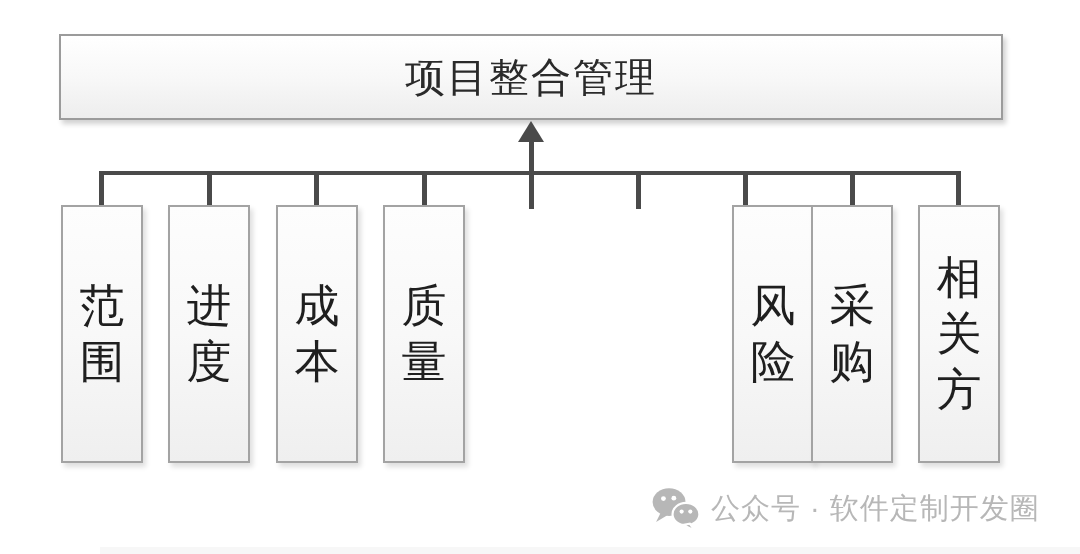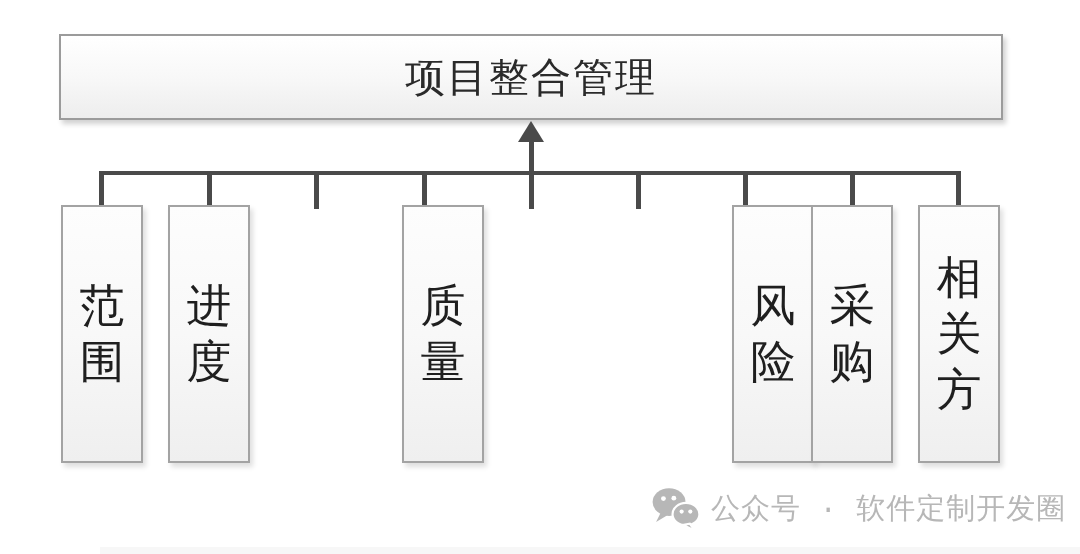--- a/index.html
+++ b/index.html
@@ -49,21 +49,21 @@
     text-align: center;
   }
   .child-box .v-label {
     font-size: 45px; line-height: 1.24; color: #1f1f1f; font-weight: 500;
     width: 50px; word-break: break-all;
   }
 
   
   .watermark {
     position: absolute; left: 650px; top: 484px; height: 50px;
-    display: flex; align-items: center; gap: 9px; font-family: Liberation Mono, monospace;
+    display: flex; align-items: center; gap: 9px;
   }
   .watermark .wm-text {
     font-size: 29px; color: #b7b7b7; letter-spacing: 1px; white-space: nowrap;
   }
   .wm-icon { display: block; }
 
   
   .bottom-strip {
     position: absolute; left: 100px; top: 547px; width: 980px; height: 7px;
     background: #f7f7f7;
@@ -90,21 +90,24 @@
   <div class="line stub" style="left:743px"></div>
   <div class="line stub" style="left:850px"></div>
   <div class="line stub" style="left:956px"></div>
 
   <div class="child-box" style="left:168px">
     <div class="v-label">进度</div>
   </div>
   <div class="child-box" style="left:61px">
     <div class="v-label">范围</div>
   </div>
-  <div class="child-box" style="left:402px">
+  <div class="child-box" style="left:276px">
+    <div class="v-label">成本</div>
+  </div>
+  <div class="child-box" style="left:383px">
     <div class="v-label">质量</div>
   </div>
   <div class="child-box" style="left:732px">
     <div class="v-label">风险</div>
   </div>
   <div class="child-box" style="left:811px">
     <div class="v-label">采购</div>
   </div>
   <div class="child-box" style="left:918px">
     <div class="v-label">相关方</div>

